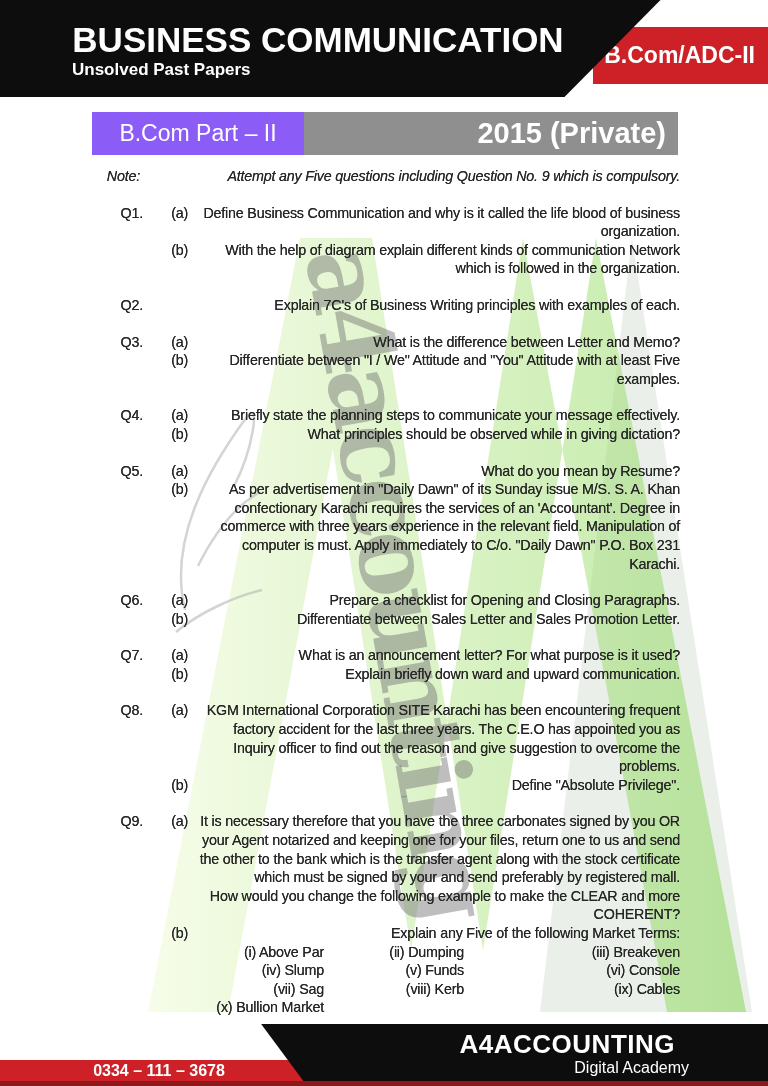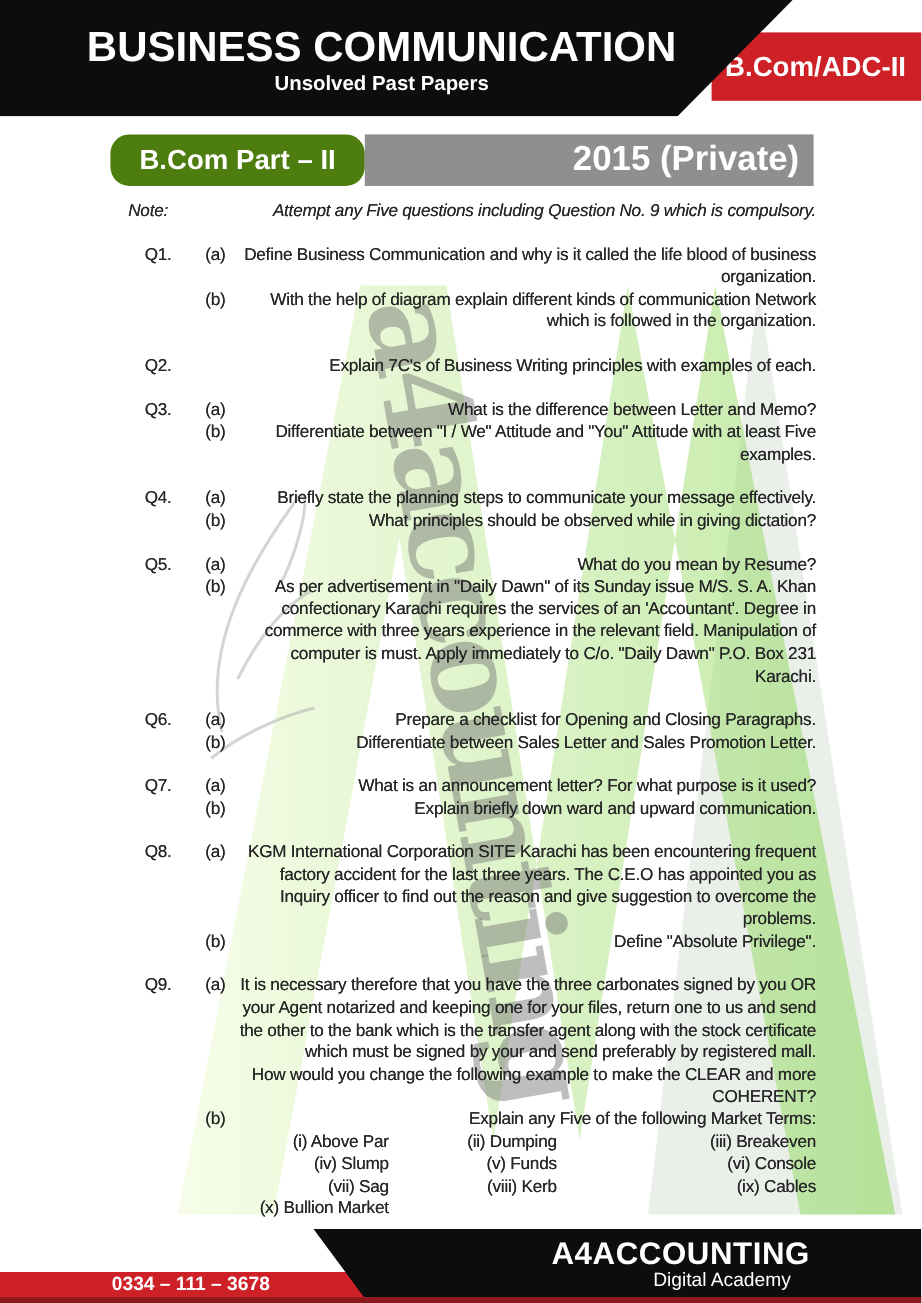--- a/index.html
+++ b/index.html
@@ -17,33 +17,33 @@
     color:rgba(110,110,110,0.45);
   }
   
   .hdr-black {
     position:absolute; top:0; left:0; width:768px; height:97px;
     background:#0d0d0d; z-index:3;
     clip-path:polygon(0 0, 86% 0, 73.5% 100%, 0 100%);
   }
   .title-wrap { position:absolute; top:21px; left:72px; width:492px; color:#ffffff; }
   .title { font-size:35px; font-weight:bold; text-align:center; letter-spacing:0; line-height:38px; }
-  .subtitle { font-size:17px; font-weight:bold; text-align:center; margin-top:1px; }
+  .subtitle { font-size:17px; font-weight:bold; text-align:left; margin-top:1px; }
   .badge {
     position:absolute; top:27px; right:0; width:175px; height:57px;
     background:#ce2127; z-index:2; color:#ffffff;
     display:flex; align-items:center; justify-content:flex-end;
     padding-right:13px; box-sizing:border-box;
     font-size:23px; font-weight:bold;
   }
   
   .subhdr { position:absolute; top:112px; left:92px; width:586px; height:43px; display:flex; z-index:3; }
   .part-box {
-    width:212px; background:#4d7c0f; color:#ffffff; font-size:23px; font-weight:bold;
-    display:flex; align-items:center; justify-content:center;border-radius:16px;
+    width:212px; background:#8b5cf6; color:#ffffff; font-size:23px; font-weight:normal;
+    display:flex; align-items:center; justify-content:center;
   }
   .year-bar {
     flex:1; background:#8f8f8f; color:#ffffff; font-size:29px; font-weight:bold;
     display:flex; align-items:center; justify-content:flex-end;
     padding-right:12px; box-sizing:border-box;
   }
   
   .content {
     position:absolute; top:167px; left:93px; width:587px; z-index:2;
     font-size:14.3px; line-height:18.6px; letter-spacing:-0.2px;
@@ -60,21 +60,21 @@
     position:absolute; bottom:5px; left:0; width:318px; height:21px;
     background:#ce2127; z-index:2; color:#ffffff; font-size:16px; font-weight:bold;
     display:flex; align-items:center; justify-content:center;
   }
   .f-black {
     position:absolute; bottom:5px; left:0; width:768px; height:57px;
     background:#0d0d0d; z-index:3; color:#ffffff;
     clip-path:polygon(34% 0, 100% 0, 100% 100%, 39.5% 100%);
   }
   .f-brand { position:absolute; top:5px; right:93px; font-size:26px; font-weight:bold; letter-spacing:0.5px; }
-  .f-tag { position:absolute; top:35px; right:109px; font-size:16px;text-align:center; }
+  .f-tag { position:absolute; top:35px; right:79px; font-size:16px;text-align:center; }
 </style>
 </head>
 <body>
 
 <div class="page">
 
   <svg class="wm-svg" width="768" height="1086" viewBox="0 0 768 1086">
     <defs>
       <linearGradient id="gA" x1="0" y1="0" x2="1" y2="0">
         <stop offset="0" stop-color="#eefad2"></stop>

